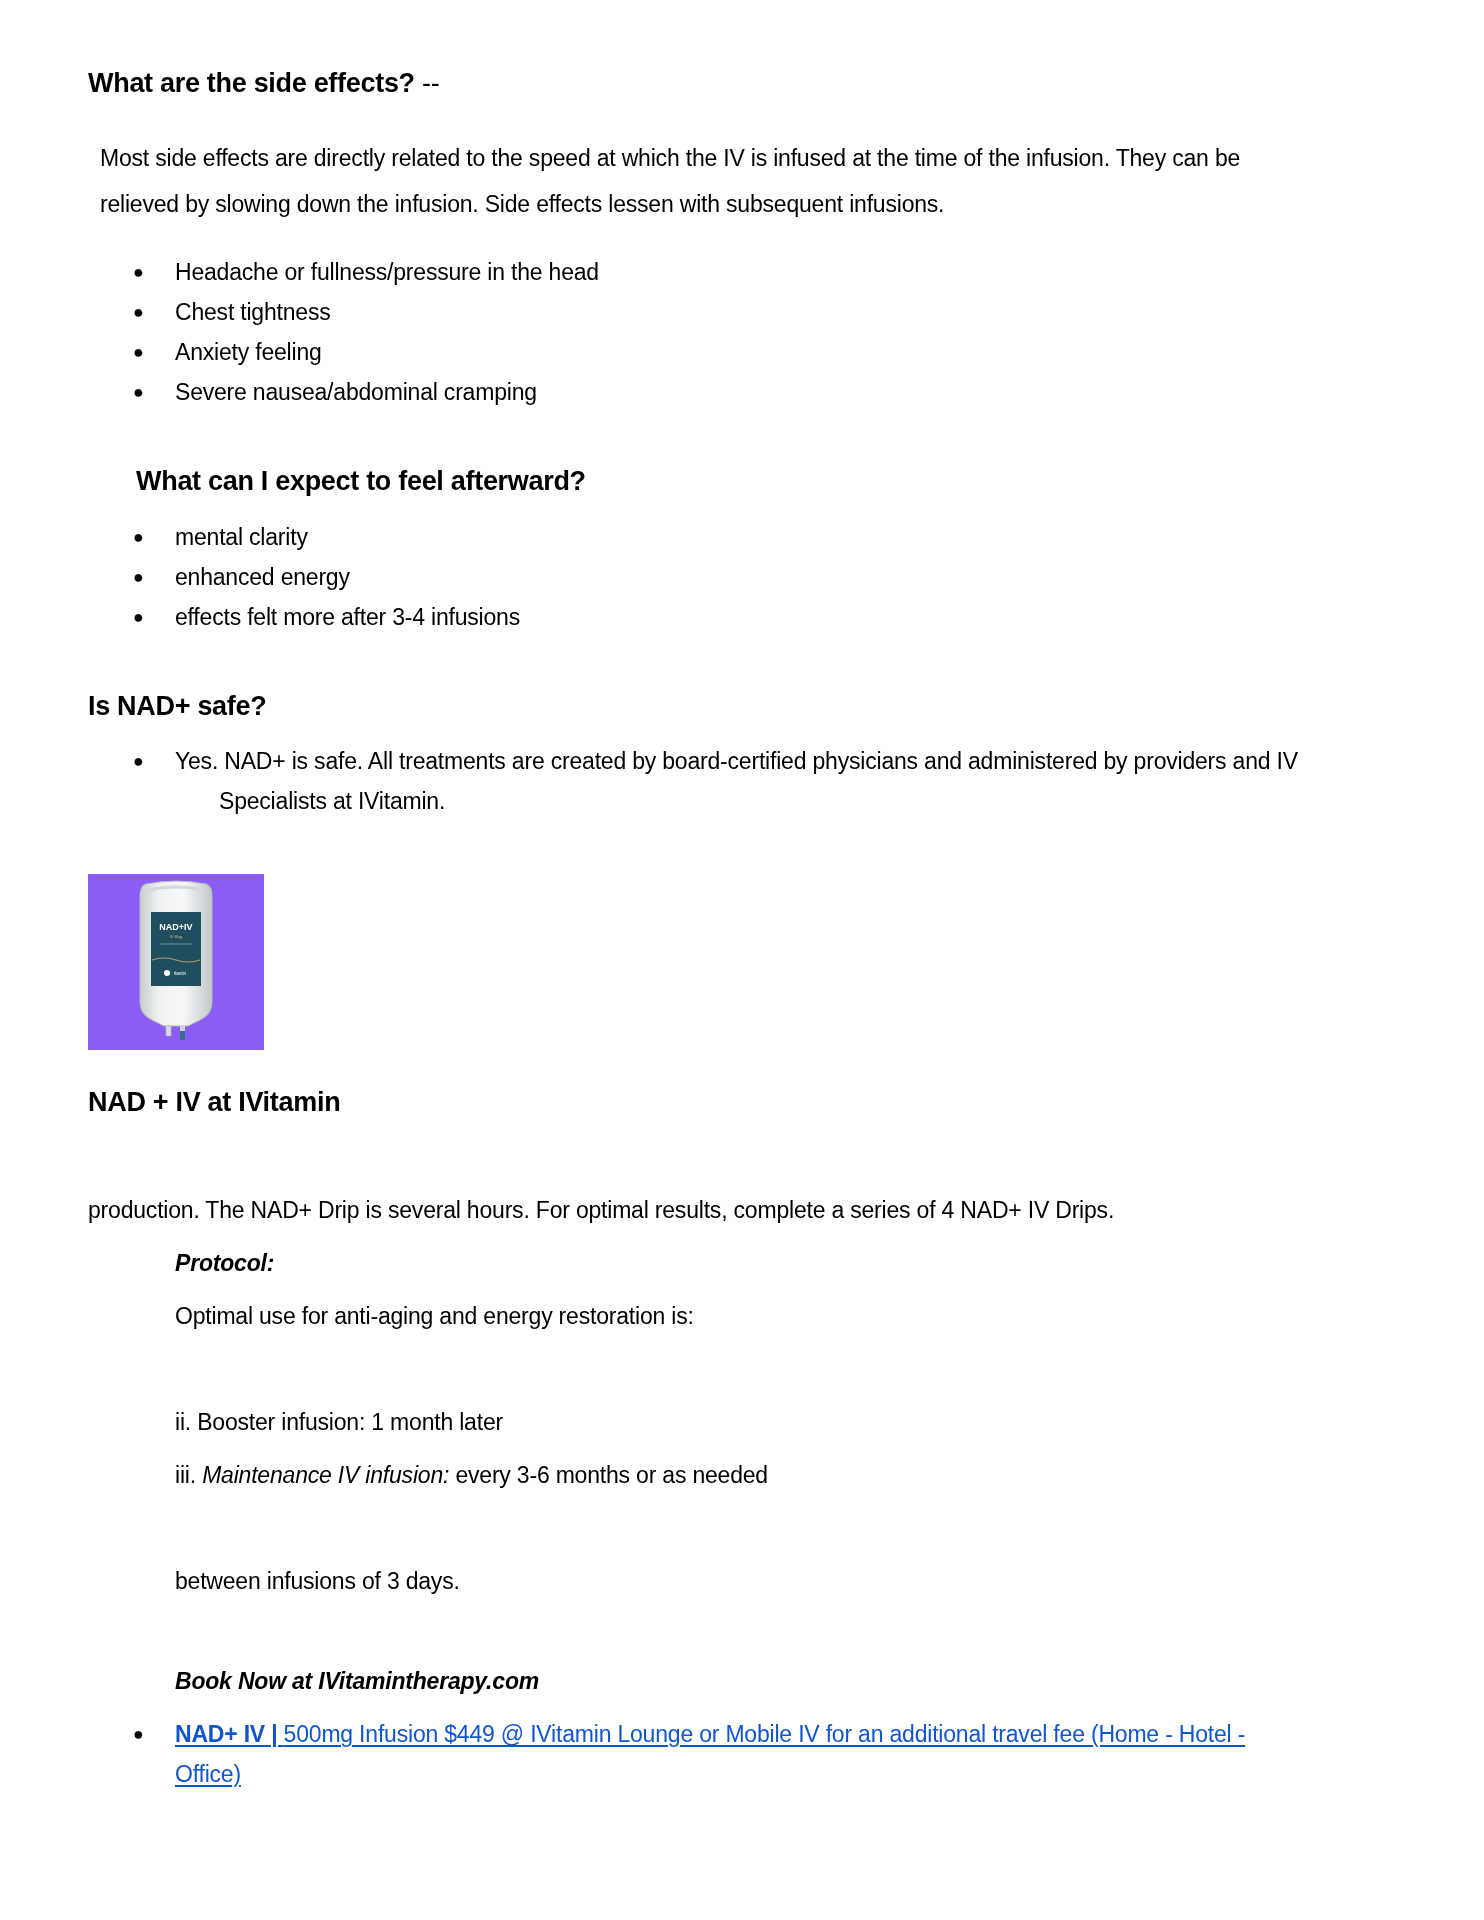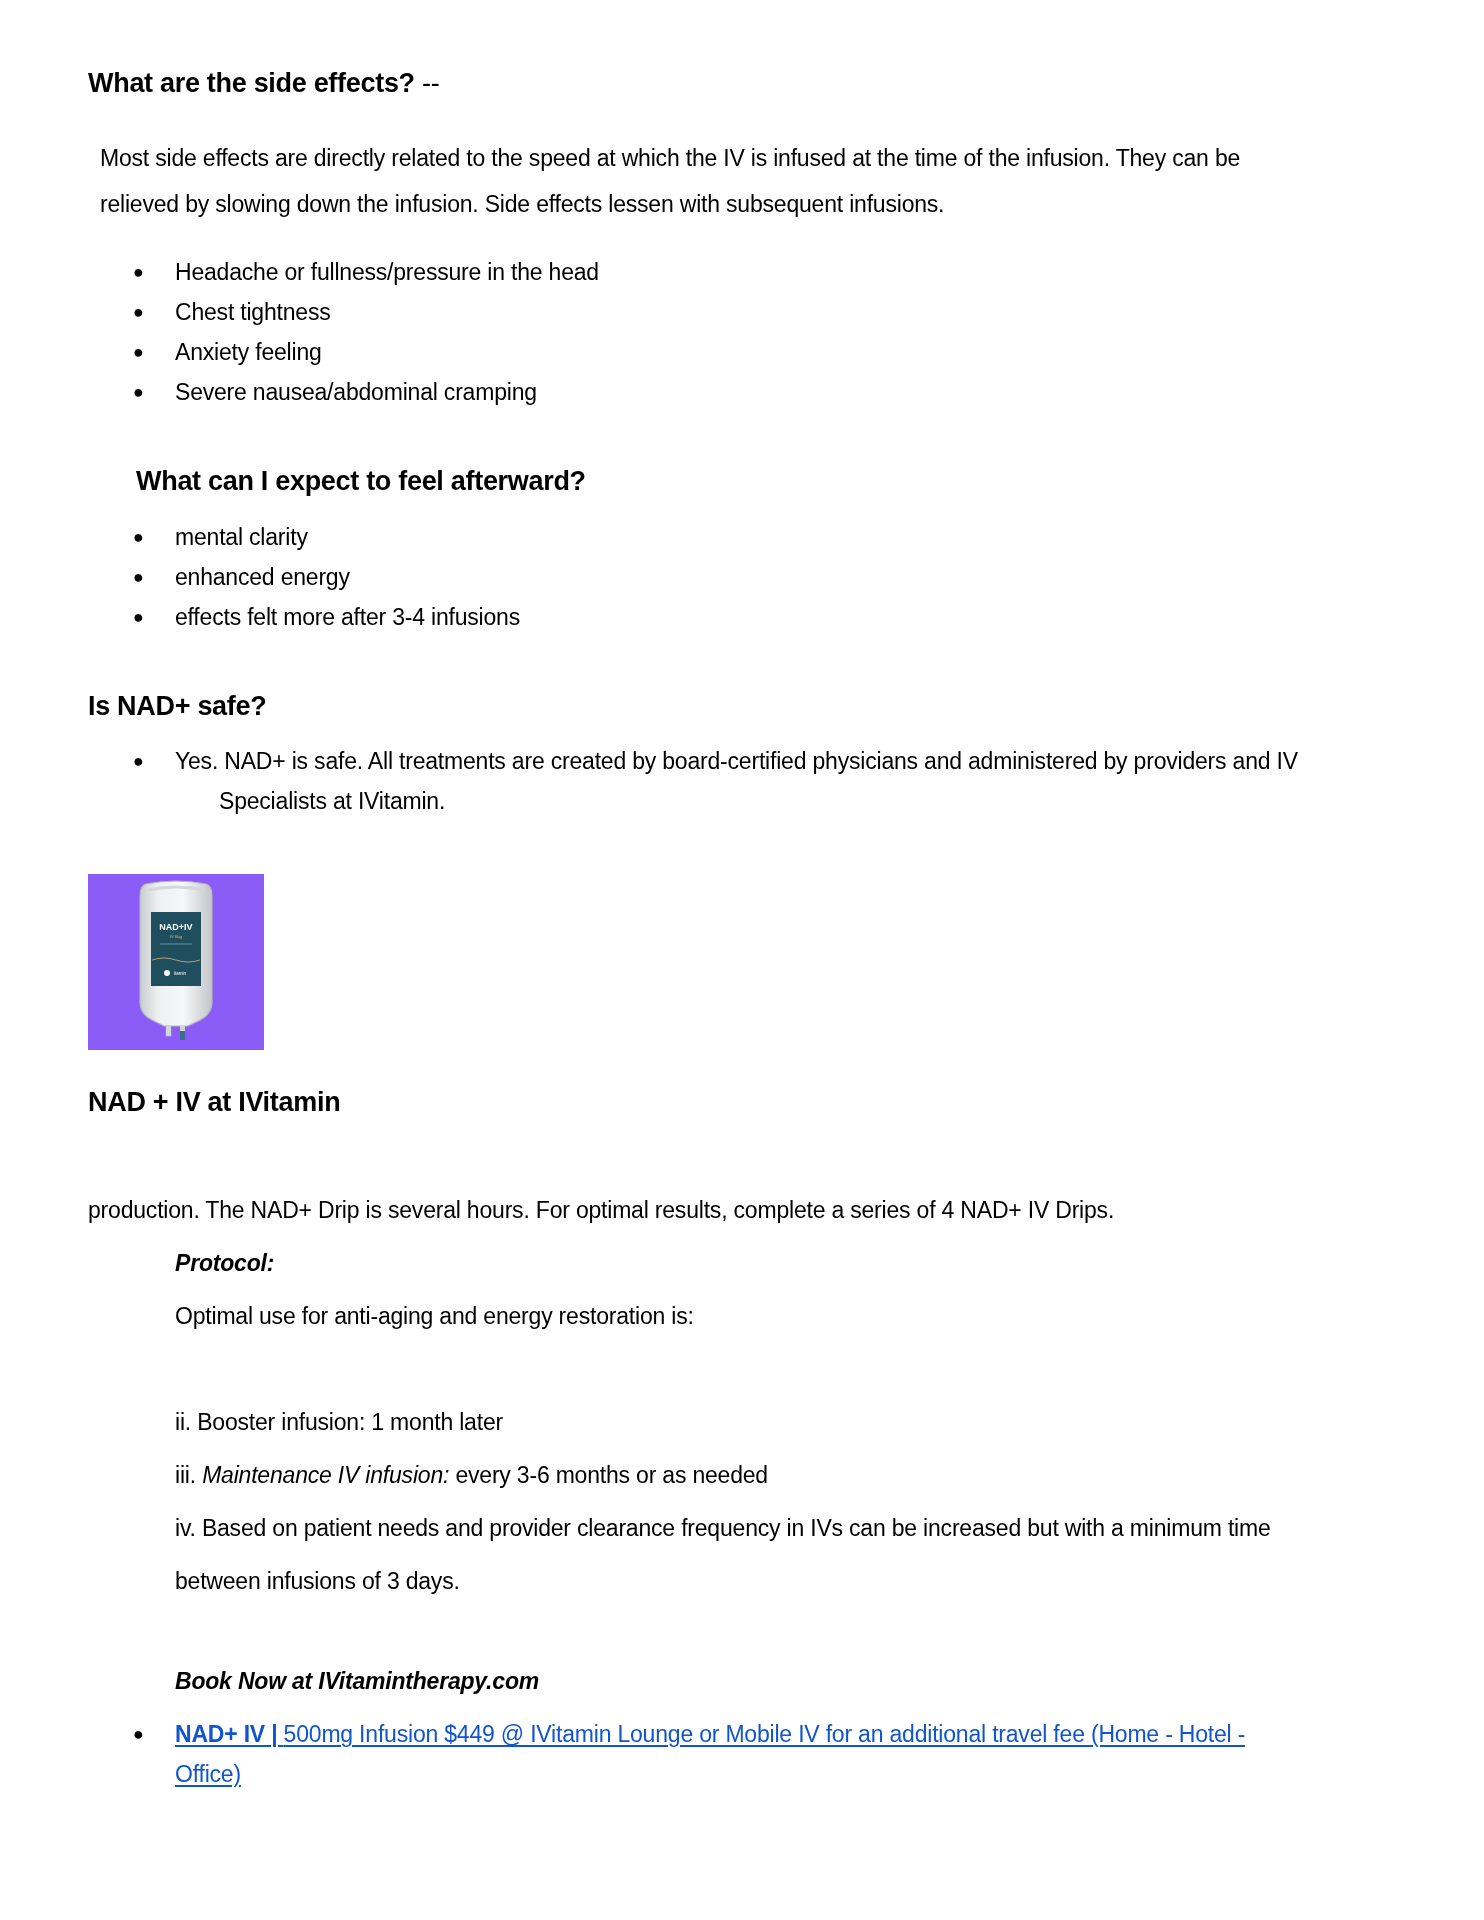--- a/index.html
+++ b/index.html
@@ -155,21 +155,20 @@
 
   <div class="h" style="top:1087px;">NAD + IV at IVitamin</div>
   <div class="p" style="left:88px; top:1197px;">production. The NAD+ Drip is several hours. For optimal results, complete a series of 4 NAD+ IV Drips.</div>
 
   <div class="p bold italic" style="left:175px; top:1250px;">Protocol:</div>
   <div class="p" style="left:175px; top:1303px;">Optimal use for anti-aging and energy restoration is:</div>
   <div class="p" style="left:175px; top:1409px;">ii. Booster infusion: 1 month later</div>
   <div class="p" style="left:175px; top:1462px;">
     <span>iii. </span><span class="italic">Maintenance IV infusion:</span><span> every 3-6 months or as needed</span>
   </div>
-  <div class="p" style="left:175px; top:1515px;">iv. Based on patient needs and provider clearance frequency in IVs can be increased but with a minimum time</div>
   <div class="p" style="left:175px; top:1568px;">between infusions of 3 days.</div>
 
   <div class="p bold italic" style="left:175px; top:1668px;">Book Now at IVitamintherapy.com</div>
 
   <div class="bullet-row" style="top:1721px;">
     <span class="bullet">●</span>
     <a class="bullet-text link" href="#"><span class="bold">NAD+ IV | </span><span>500mg Infusion $449  @ IVitamin Lounge or Mobile IV for an additional travel fee (Home - Hotel -</span></a>
   </div>
   <div class="p" style="left:175px; top:1761px;">
     <a class="link" href="#">Office)</a>

